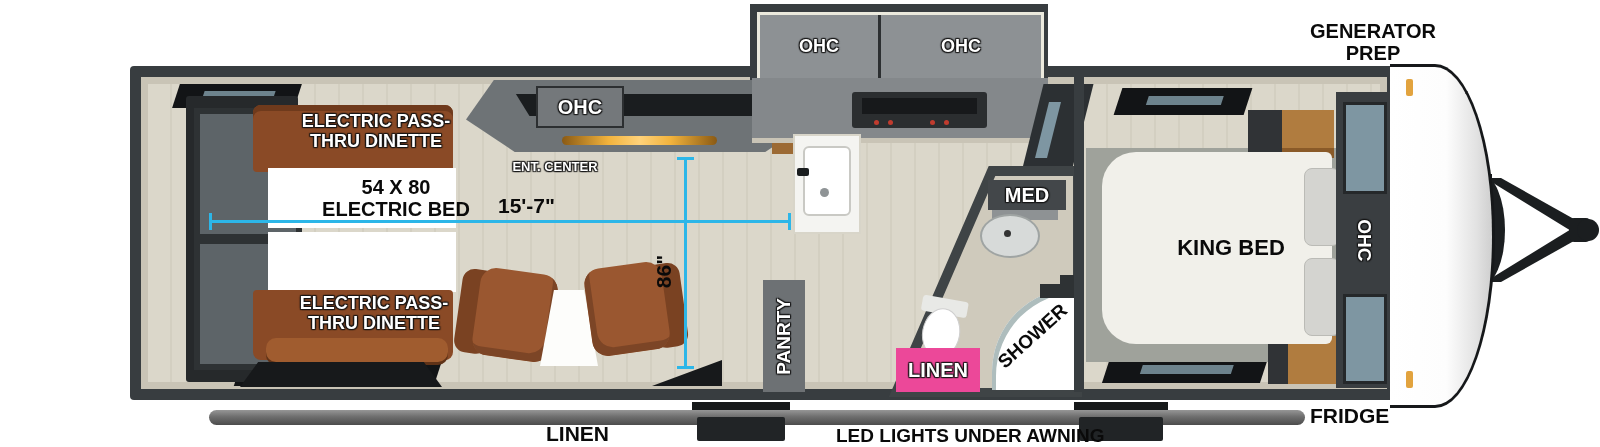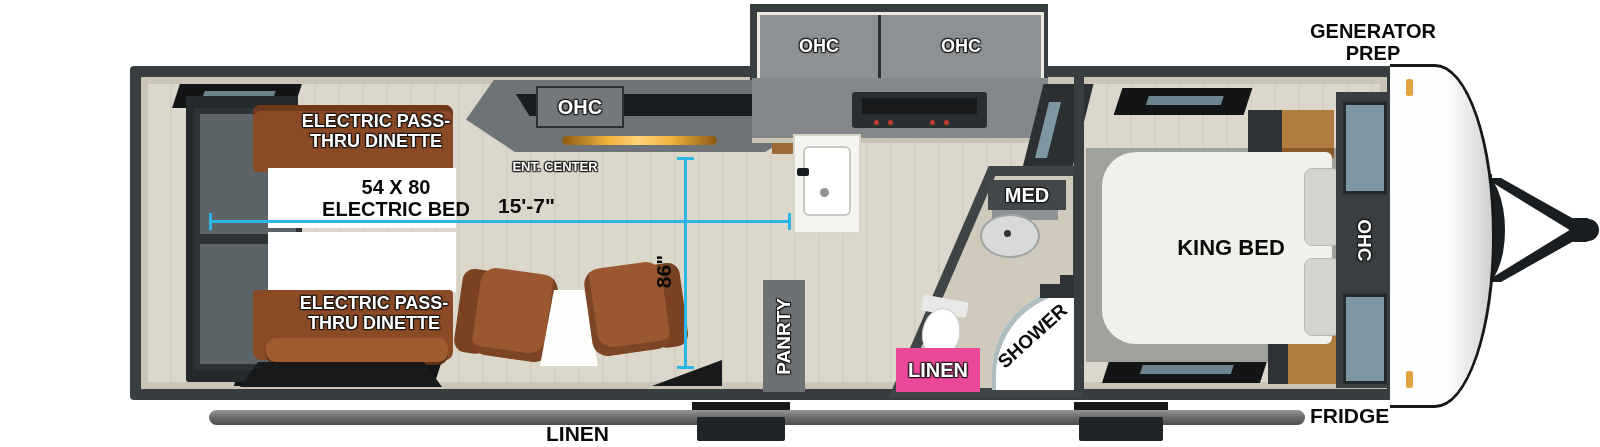--- a/index.html
+++ b/index.html
@@ -185,17 +185,18 @@
   </div>
 
   <div class="abs" style="left:692px;top:402px;width:98px;height:13px;background:#17191a;"></div>
   <div class="abs" style="left:1074px;top:402px;width:94px;height:13px;background:#17191a;"></div>
   <div class="abs" style="left:209px;top:410px;width:1096px;height:15px;border-radius:8px;
               background:linear-gradient(180deg,#969696,#6e6e6e 45%,#4c4c4c);"></div>
   <div class="abs" style="left:697px;top:417px;width:88px;height:24px;background:#212426;border-radius:2px;"></div>
   <div class="abs" style="left:1079px;top:417px;width:84px;height:24px;background:#212426;border-radius:2px;"></div>
 
   <div class="abs lbl blbl" style="left:546px;top:422px;font-size:21px;white-space:nowrap;">LINEN</div>
+  <div class="abs lbl blbl" style="left:836px;top:426px;font-size:19px;white-space:nowrap;">LED LIGHTS UNDER AWNING</div>
   <div class="abs lbl blbl" style="left:1310px;top:404px;font-size:21px;white-space:nowrap;">FRIDGE</div>
 
   <div class="abs lbl blbl" style="left:1298px;top:20px;width:150px;font-size:20px;">GENERATOR PREP</div>
 
 </div>
 
 </body></html>

